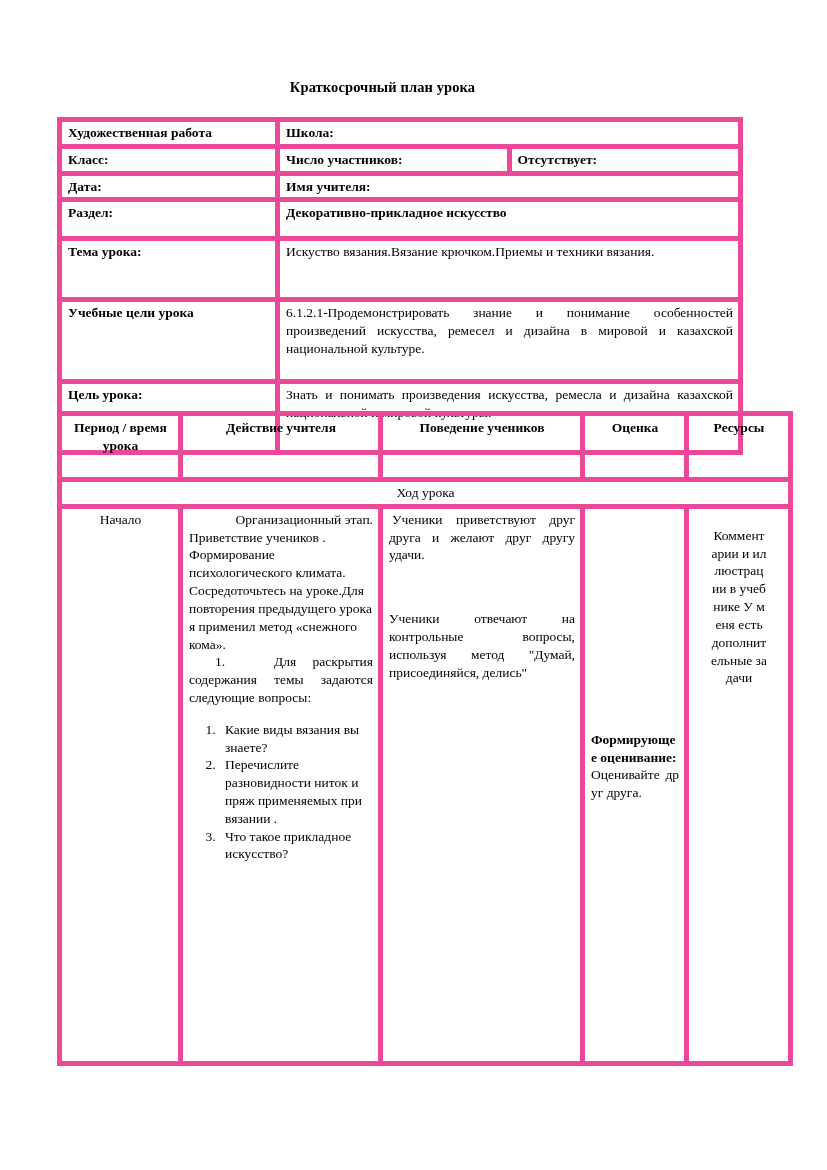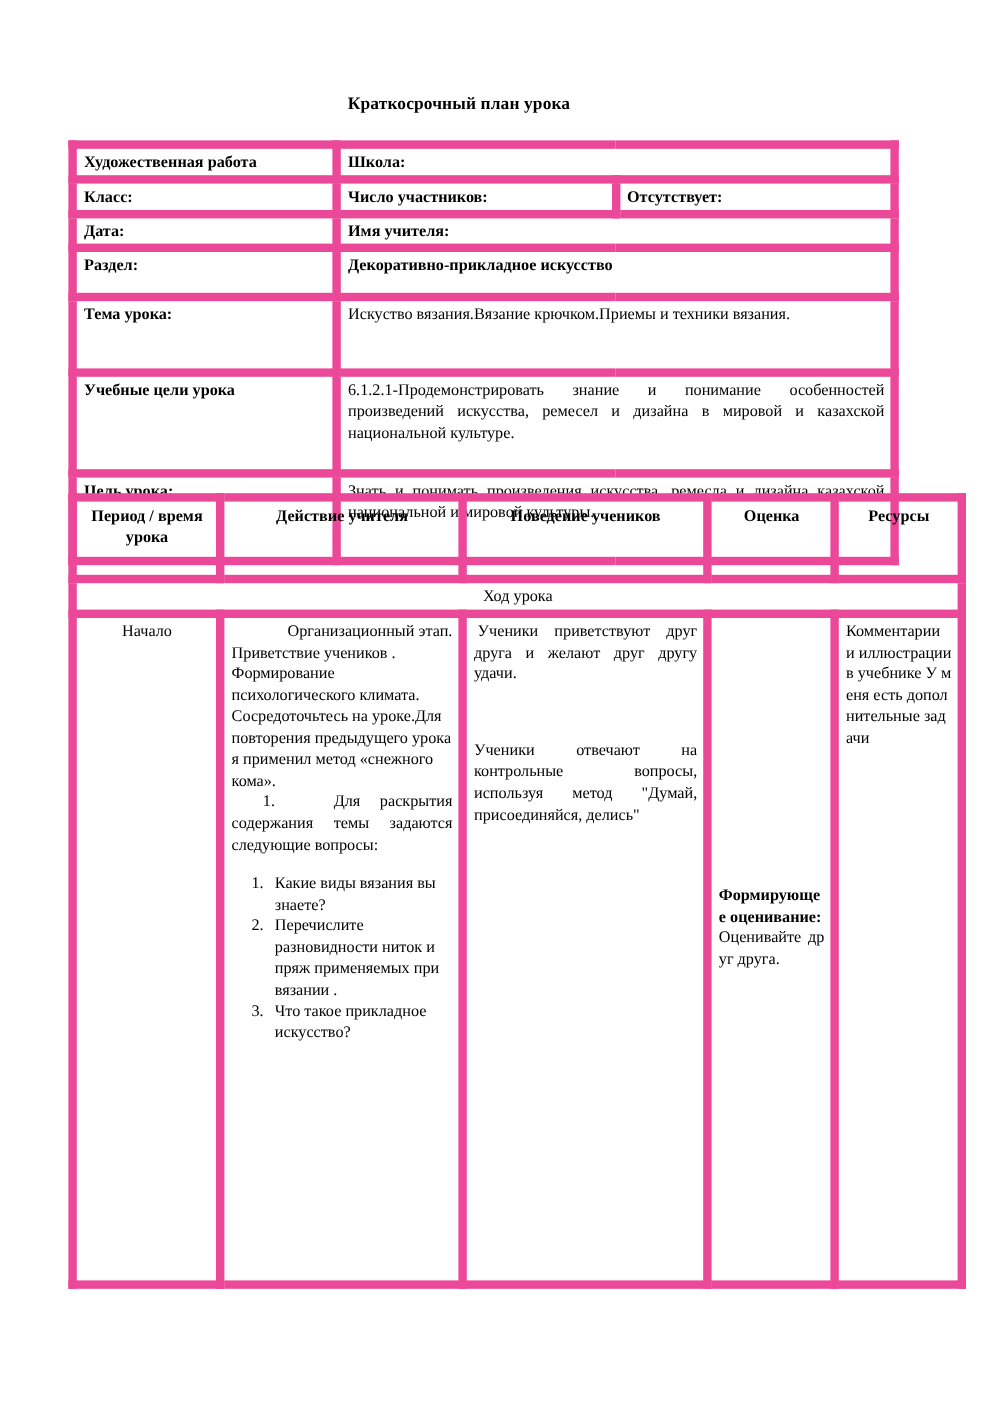--- a/index.html
+++ b/index.html
@@ -36,21 +36,21 @@
   }
 
   
   table.doc-table {
     position: absolute;
     border-collapse: collapse;
     table-layout: fixed;
     font-size: 13.5px;
   }
   table.doc-table td {
-    border: 7px solid #ec4899;
+    border: 5px solid #ec4899;
     vertical-align: top;
     padding: 2px 5px 2px 6px;
     line-height: 1.32;
   }
   .b { font-weight: bold; }
   .just-last-left { text-align: justify; text-align-last: left; }
 
   
   #table-info {
     left: 57px;
@@ -112,21 +112,21 @@
   .num-para {
     margin: 0;
     text-indent: 26px;
     text-align: justify;
     text-align-last: left;
   }
 
   .assess-block { margin: 0; }
   .assess-title { font-weight: bold; margin: 0; }
 
-  .res-text { margin: 0; word-break: break-all; }
+  .res-text { margin: 16px; word-break: break-all; text-align: center; }
 </style>
 </head>
 <body>
 
 <div class="page">
 
   <div class="doc-title">Краткосрочный план урока</div>
 
   <table id="table-info" class="doc-table">
     <tbody>

